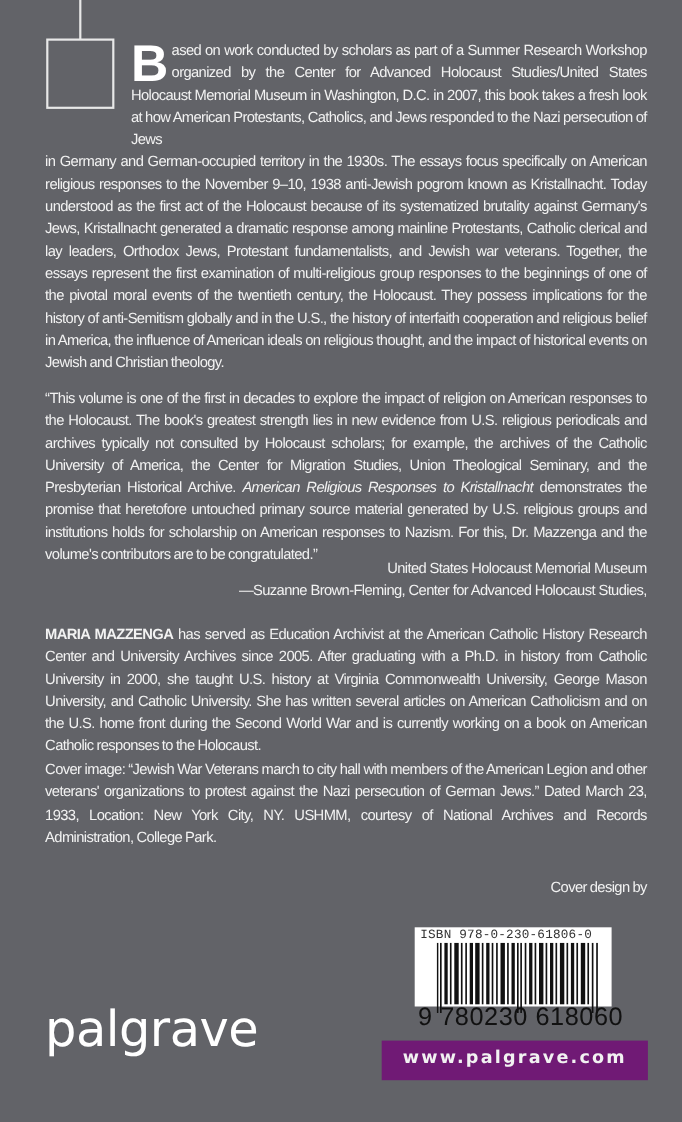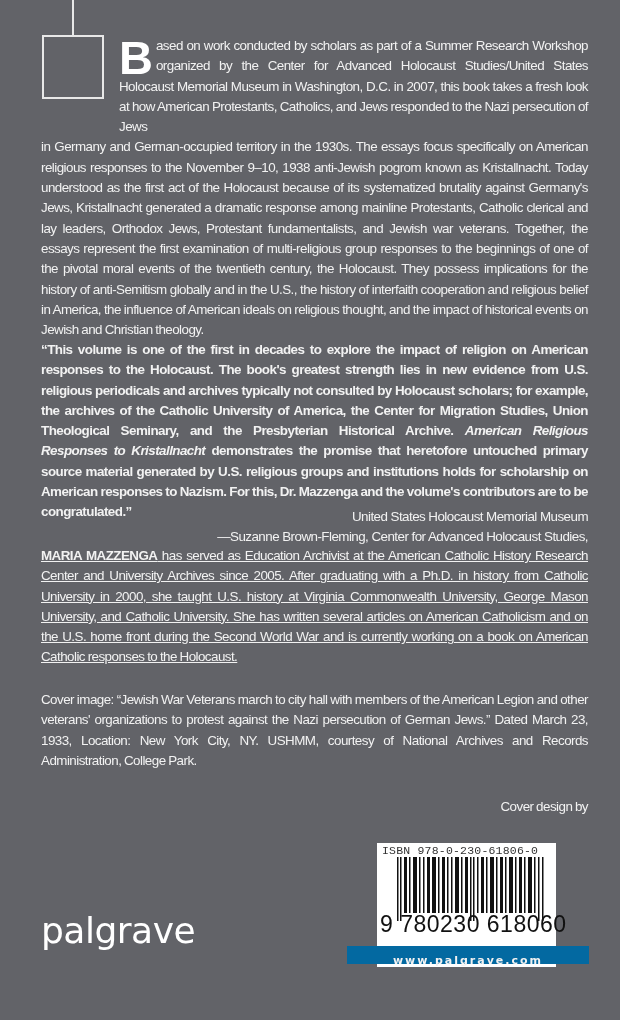--- a/index.html
+++ b/index.html
@@ -19,54 +19,54 @@
     text-align:justify;
     letter-spacing:-0.55px;
     word-spacing:-0.5px;
   }
   .para1 { top:36px; }
   .para1 .first-lines { margin-left:78px; }
   .dropcap {
     float:left; font-weight:bold; font-size:47px; line-height:36px;
     margin:4px 3px 0 0; color:#ffffff; letter-spacing:0;
   }
-  .quote { top:340px;font-weight:bold; }
+  .quote { top:352px; }
   .attr { position:absolute; left:41px; width:547px; text-align:right; font-size:13.4px; line-height:20.3px; letter-spacing:-0.55px; }
   .attr { top:507px; }
-  .bio { top:546px;text-decoration:underline; }
+  .bio { top:567px; }
   .bio b { font-weight:bold; }
   .cover { top:690px; }
   .design { top:797px; text-align:right; }
 
   .barcode-box {
-    position:absolute; left:377px; top:843px; width:179px; height:124px;
+    position:absolute; left:377px; top:843px; width:179px; height:72px;
     background:#ffffff;
   }
   .isbn-text {
     position:absolute; left:5px; top:1px; width:170px;
     font-family:"Liberation Mono", monospace; font-size:11.5px; color:#333;
     letter-spacing:0.2px; white-space:nowrap;
   }
   .bars { position:absolute; left:20px; top:14px; width:150px; height:64px; }
   .ean-text {
     position:absolute; left:3px; top:68px; font-family:"Liberation Sans", sans-serif;
     font-size:23px; color:#111; letter-spacing:0.5px; white-space:nowrap;
   }
   .url-band {
-    position:absolute; left:347px; top:946px; width:242px; height:18px;
-    background:#0369a1; color:#f2f2f2;
-    font-family:"DejaVu Sans", sans-serif; font-weight:bold; font-size:11px;
+    position:absolute; left:347px; top:946px; width:242px; height:36px;
+    background:#701a75; color:#f2f2f2;
+    font-family:"DejaVu Sans", sans-serif; font-weight:bold; font-size:16px;
     letter-spacing:2px; text-align:center; line-height:30px;
   }
   .logo {
     position:absolute; left:41px; top:913px;
     font-family:"DejaVu Sans", sans-serif; color:#ffffff; font-weight:normal;
     line-height:1;
   }
-  .logo .l1 { font-size:36px; letter-spacing:-0.5px; display:block; }
+  .logo .l1 { font-size:45px; letter-spacing:-0.5px; display:block; }
   .logo .l2 { font-size:27px; letter-spacing:0px; display:block; margin-top:-3px; }
 </style>
 </head>
 <body>
 
 <div class="deco-line"></div>
 <div class="deco-box"></div>
 
 <div class="block para1">
   <div class="first-lines">

